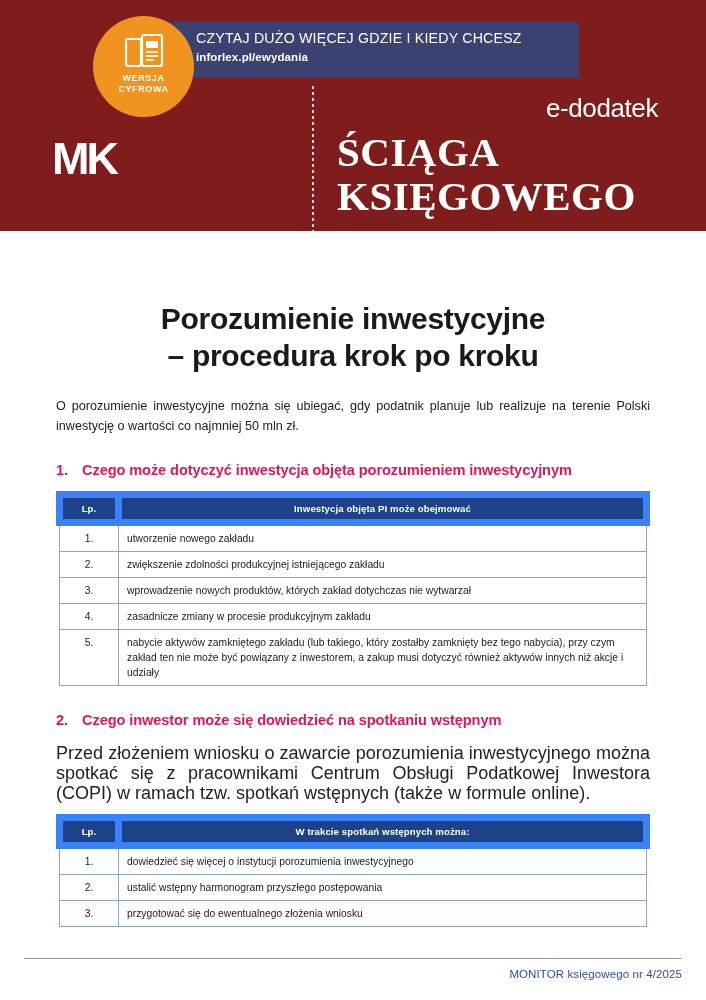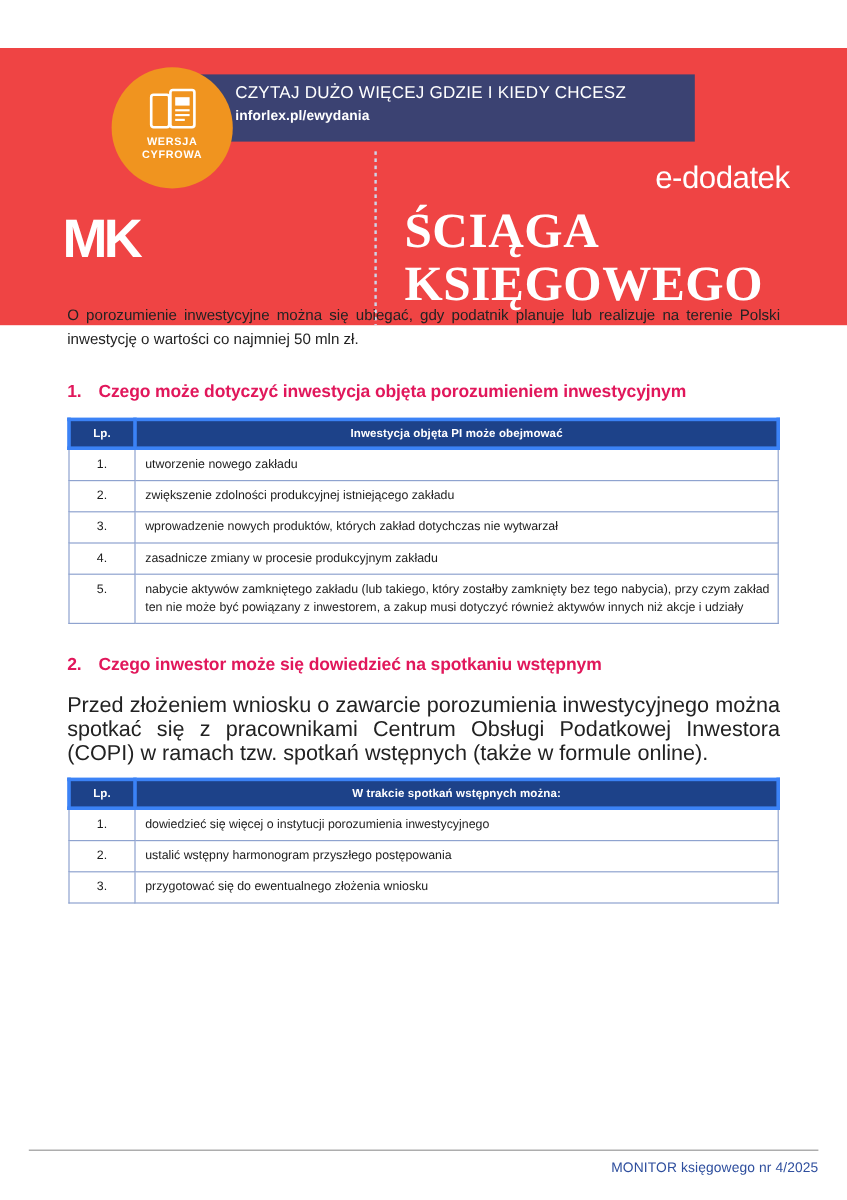--- a/index.html
+++ b/index.html
@@ -13,23 +13,22 @@
     font-family: "Liberation Sans", sans-serif;
     overflow: hidden;
     position: relative;
   }
 
   
   .masthead {
     position: relative;
     width: 706px;
     height: 231px;
-    background: #ef4444;
+    background: #7f1d1d;
     overflow: hidden;
-    margin-top: 40px;
   }
 
   
   .promo-strip {
     position: absolute;
     left: 131px;
     top: 22px;
     width: 448px;
     height: 56px;
     background: #3b4272;
@@ -213,21 +212,21 @@
     width: 594px;
     border-collapse: collapse;
     table-layout: fixed;
   }
   .data-table th {
     background: #1d4289;
     color: #ffffff;
     font-size: 9.6px;
     font-weight: bold;
     padding: 5px 4px 5px 4px;
-    border: 3px solid #3b82f6;
+    border: 7px solid #3b82f6;
     letter-spacing: 0.1px;
   }
   .data-table th.col-lp {
     width: 44px;
     text-align: center;
   }
   .data-table th.col-main {
     text-align: center;
   }
   .data-table td {
@@ -302,20 +301,24 @@
   <div class="edodatek">e-dodatek</div>
 
   <div class="sciaga-title">
     <span>ŚCIĄGA</span><br>
     <span>KSIĘGOWEGO</span>
   </div>
 </div>
 
 <div class="content">
 
+  <div class="doc-title">
+    <span>Porozumienie inwestycyjne</span><br>
+    <span>– procedura krok po kroku</span>
+  </div>
 
   <p class="intro-para">O porozumienie inwestycyjne można się ubiegać, gdy podatnik planuje lub realizuje na terenie Polski inwestycję o wartości co najmniej 50 mln zł.</p>
 
   <div class="section-heading">
     <span class="sec-num">1.</span><span class="sec-text">Czego może dotyczyć inwestycja objęta porozumieniem inwestycyjnym</span>
   </div>
 
   <table class="data-table">
     <thead>
       <tr>

